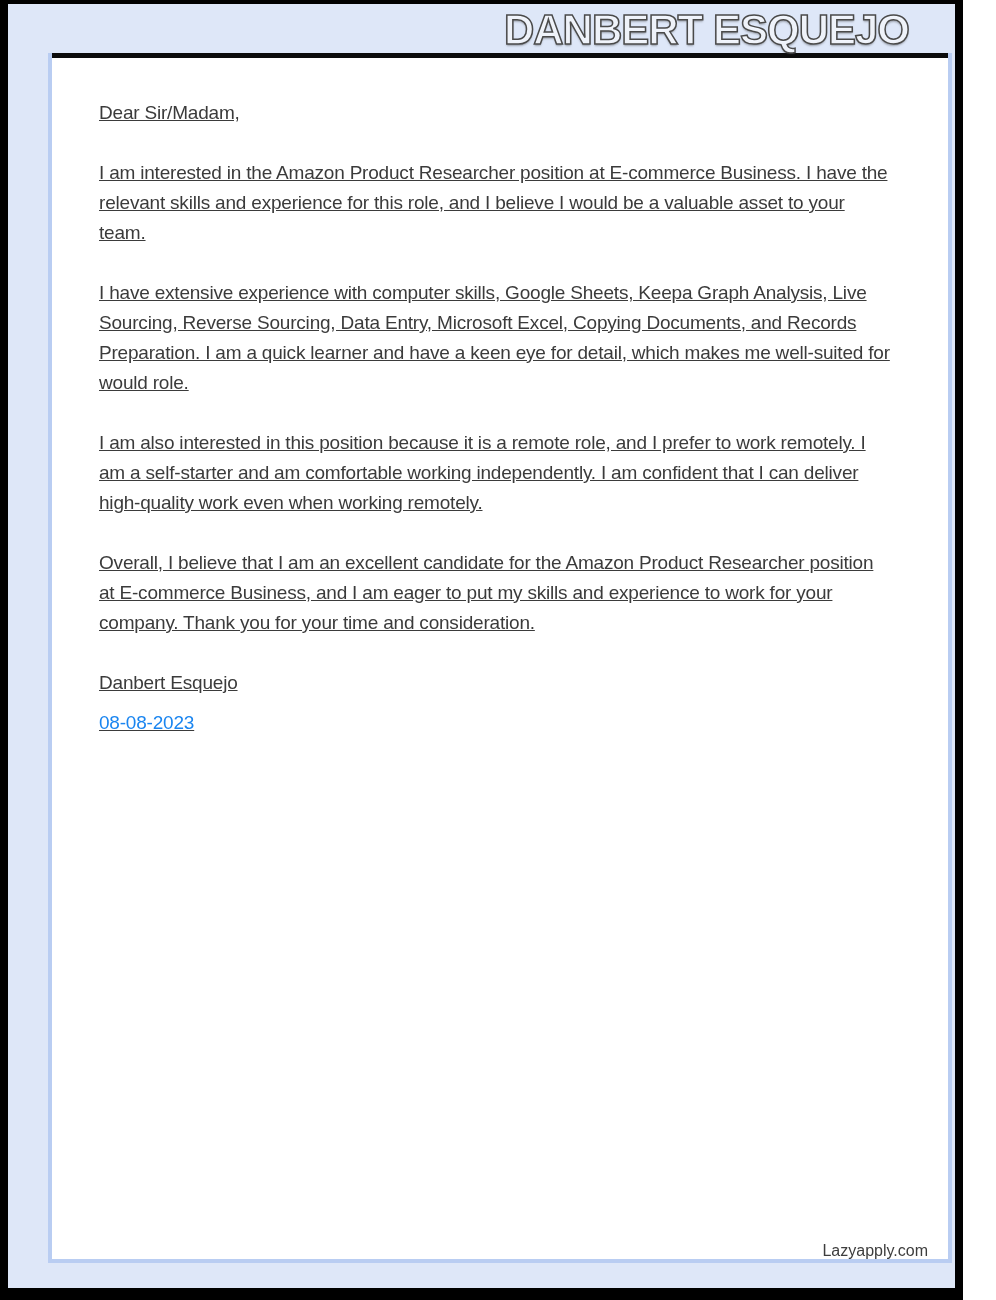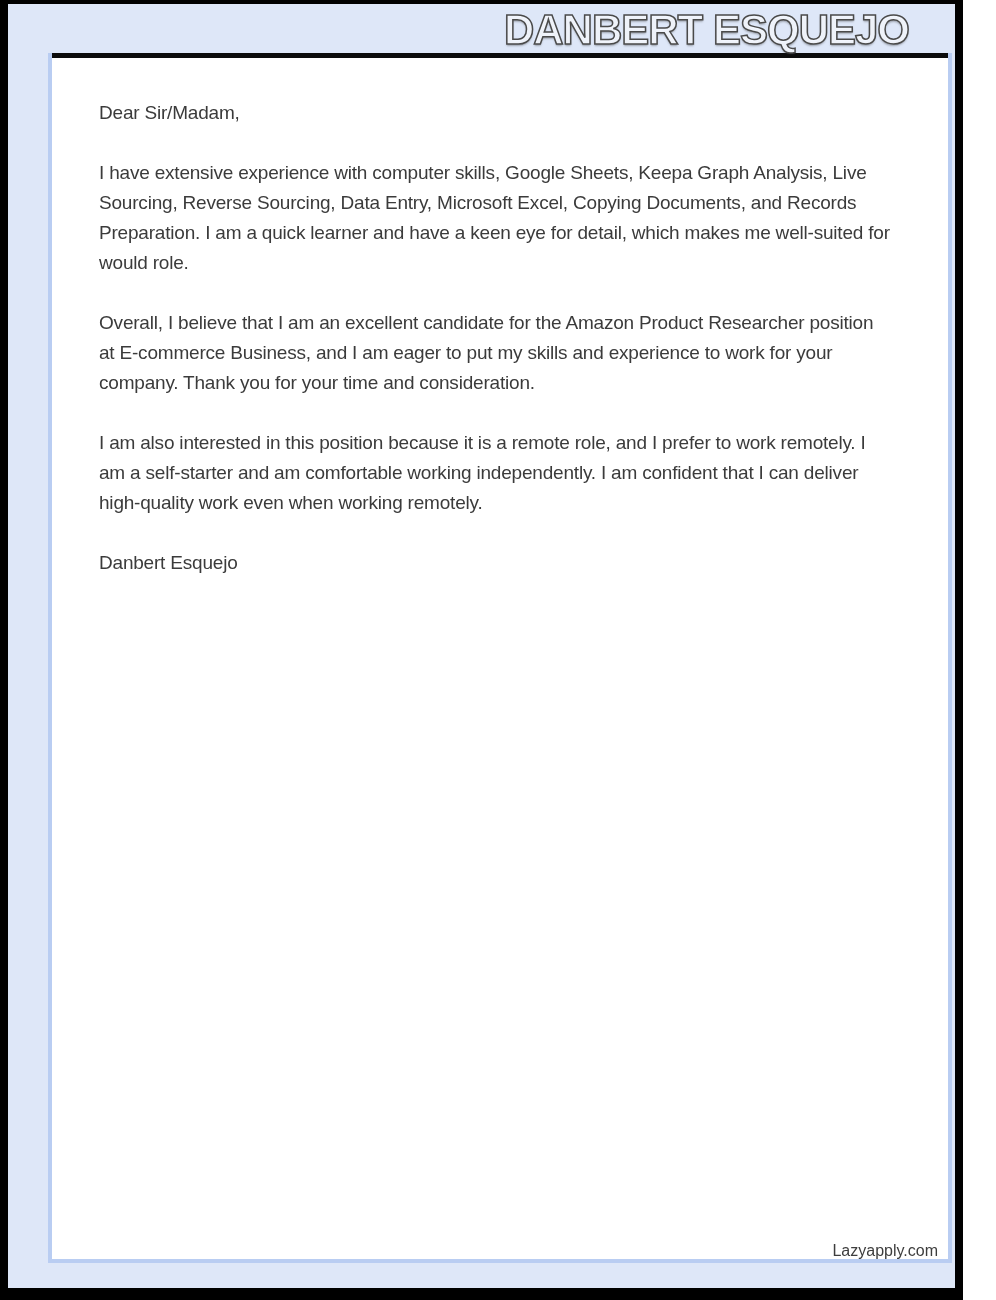--- a/index.html
+++ b/index.html
@@ -55,59 +55,62 @@
   .page-top-rule{
     height:5px;
     background:var(--top-rule);
   }
   .content{
     padding:40px 56px 0 47px;
     color:var(--text);
     font-size:19px;
     line-height:30px;
     letter-spacing:-0.2px;
+    text-decoration:underline;
   }
   .content p{margin:0 0 30px 0;}
   .content p.signature{margin-bottom:10px;}
   .content p.date{
     margin:0;
     color:var(--date-blue);
   }
   .watermark{
     position:absolute;
-    right:10px;
+    right:20px;
     bottom:-2px;
     font-size:16px;
     line-height:20px;
     color:var(--watermark);
   }
 </style>
 </head>
 <body>
 
 <div class="canvas">
   <div class="outer-frame">
 
     <div class="header-name">DANBERT ESQUEJO</div>
 
     <div class="page">
       <div class="page-top-rule"></div>
 
       <div class="content">
         <p class="salutation">Dear Sir/Madam,</p>
 
+        <p class="paragraph">I am interested in the Amazon Product Researcher position at E-commerce Business. I have the relevant skills and experience for this role, and I believe I would be a valuable asset to your team.</p>
 
         <p class="paragraph">I have extensive experience with computer skills, Google Sheets, Keepa Graph Analysis, Live Sourcing, Reverse Sourcing, Data Entry, Microsoft Excel, Copying Documents, and Records Preparation. I am a quick learner and have a keen eye for detail, which makes me well-suited for would role.</p>
 
+        <p class="paragraph">I am also interested in this position because it is a remote role, and I prefer to work remotely. I am a self-starter and am comfortable working independently. I am confident that I can deliver high-quality work even when working remotely.</p>
+
         <p class="paragraph">Overall, I believe that I am an excellent candidate for the Amazon Product Researcher position at E-commerce Business, and I am eager to put my skills and experience to work for your company. Thank you for your time and consideration.</p>
-
-        <p class="paragraph">I am also interested in this position because it is a remote role, and I prefer to work remotely. I am a self-starter and am comfortable working independently. I am confident that I can deliver high-quality work even when working remotely.</p>
 
 
         <p class="signature">Danbert Esquejo</p>
 
+        <p class="date">08-08-2023</p>
       </div>
 
       <div class="watermark">Lazyapply.com</div>
     </div>
 
   </div>
 </div>
 
 </body></html>

